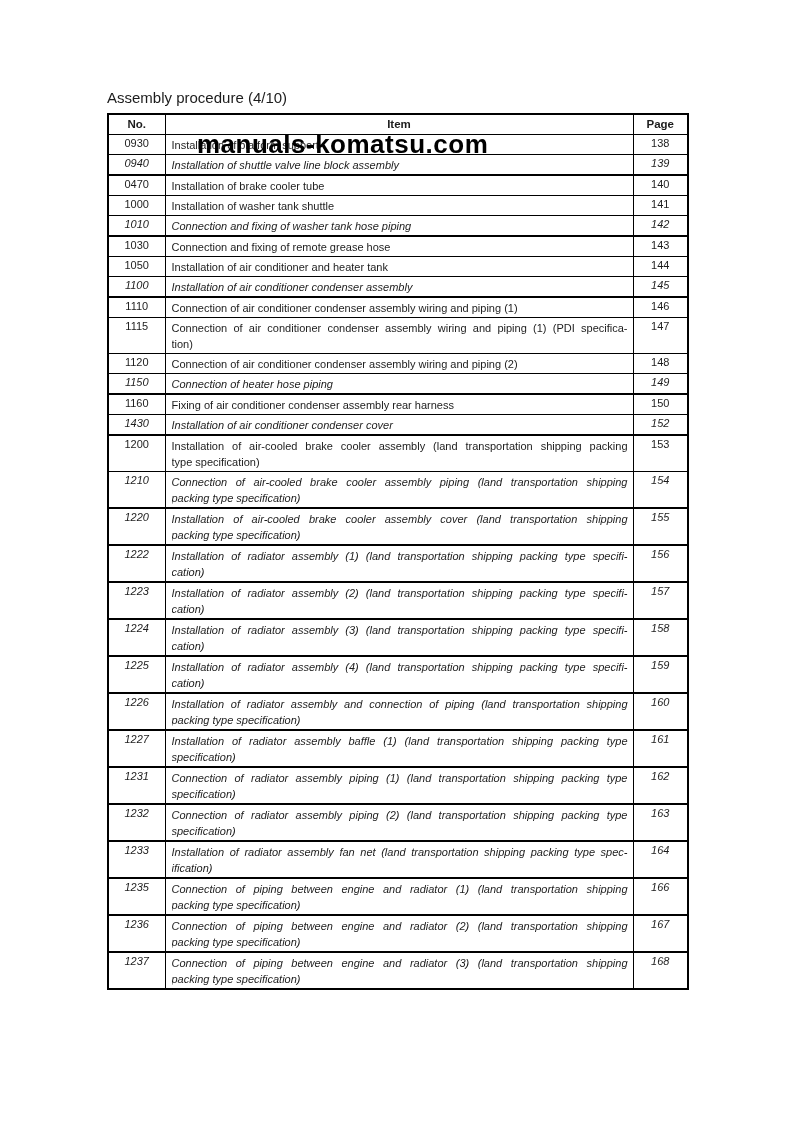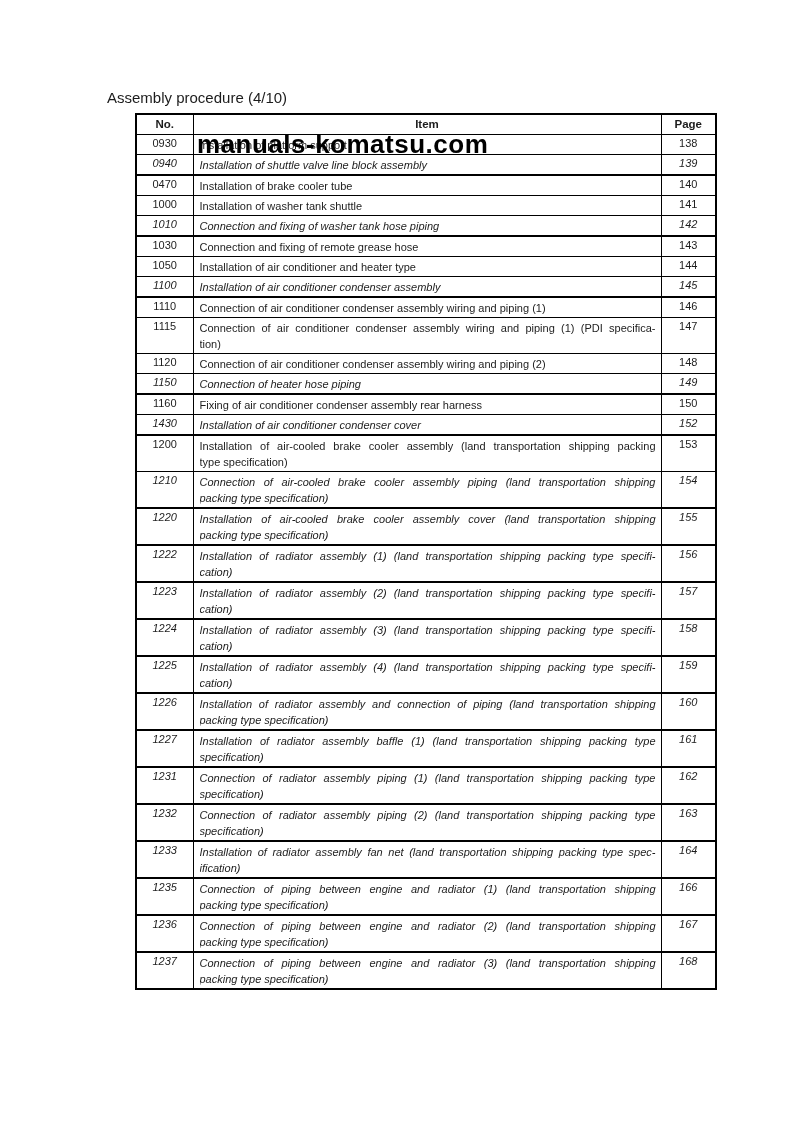--- a/index.html
+++ b/index.html
@@ -37,21 +37,20 @@
     position: absolute;
     left: 107px;
     top: 113px;
     width: 580px;
     border-collapse: collapse;
     table-layout: fixed;
     font-size: 11px;
     color: #1c1c1c;
     border: 2px solid #000000;
     z-index: 1;
-    margin-left: 28px;
   }
   col.c-no   { width: 57px; }
   col.c-item { width: 468px; }
   col.c-page { width: 55px; }
   .assembly-table th, .assembly-table td {
     border: 1px solid #000000;
     padding: 0;
     vertical-align: top;
   }
   .assembly-table thead th {
@@ -142,21 +141,21 @@
         <tr>
           <td class="no">1030</td>
           <td class="item">
             <div class="line">Connection and fixing of remote grease hose</div>
           </td>
           <td class="pg">143</td>
         </tr>
         <tr>
           <td class="no">1050</td>
           <td class="item">
-            <div class="line">Installation of air conditioner and heater type</div>
+            <div class="line">Installation of air conditioner and heater tank</div>
           </td>
           <td class="pg">144</td>
         </tr>
         <tr class="thick">
           <td class="no">1100</td>
           <td class="item">
             <div class="line">Installation of air conditioner condenser assembly</div>
           </td>
           <td class="pg">145</td>
         </tr>

